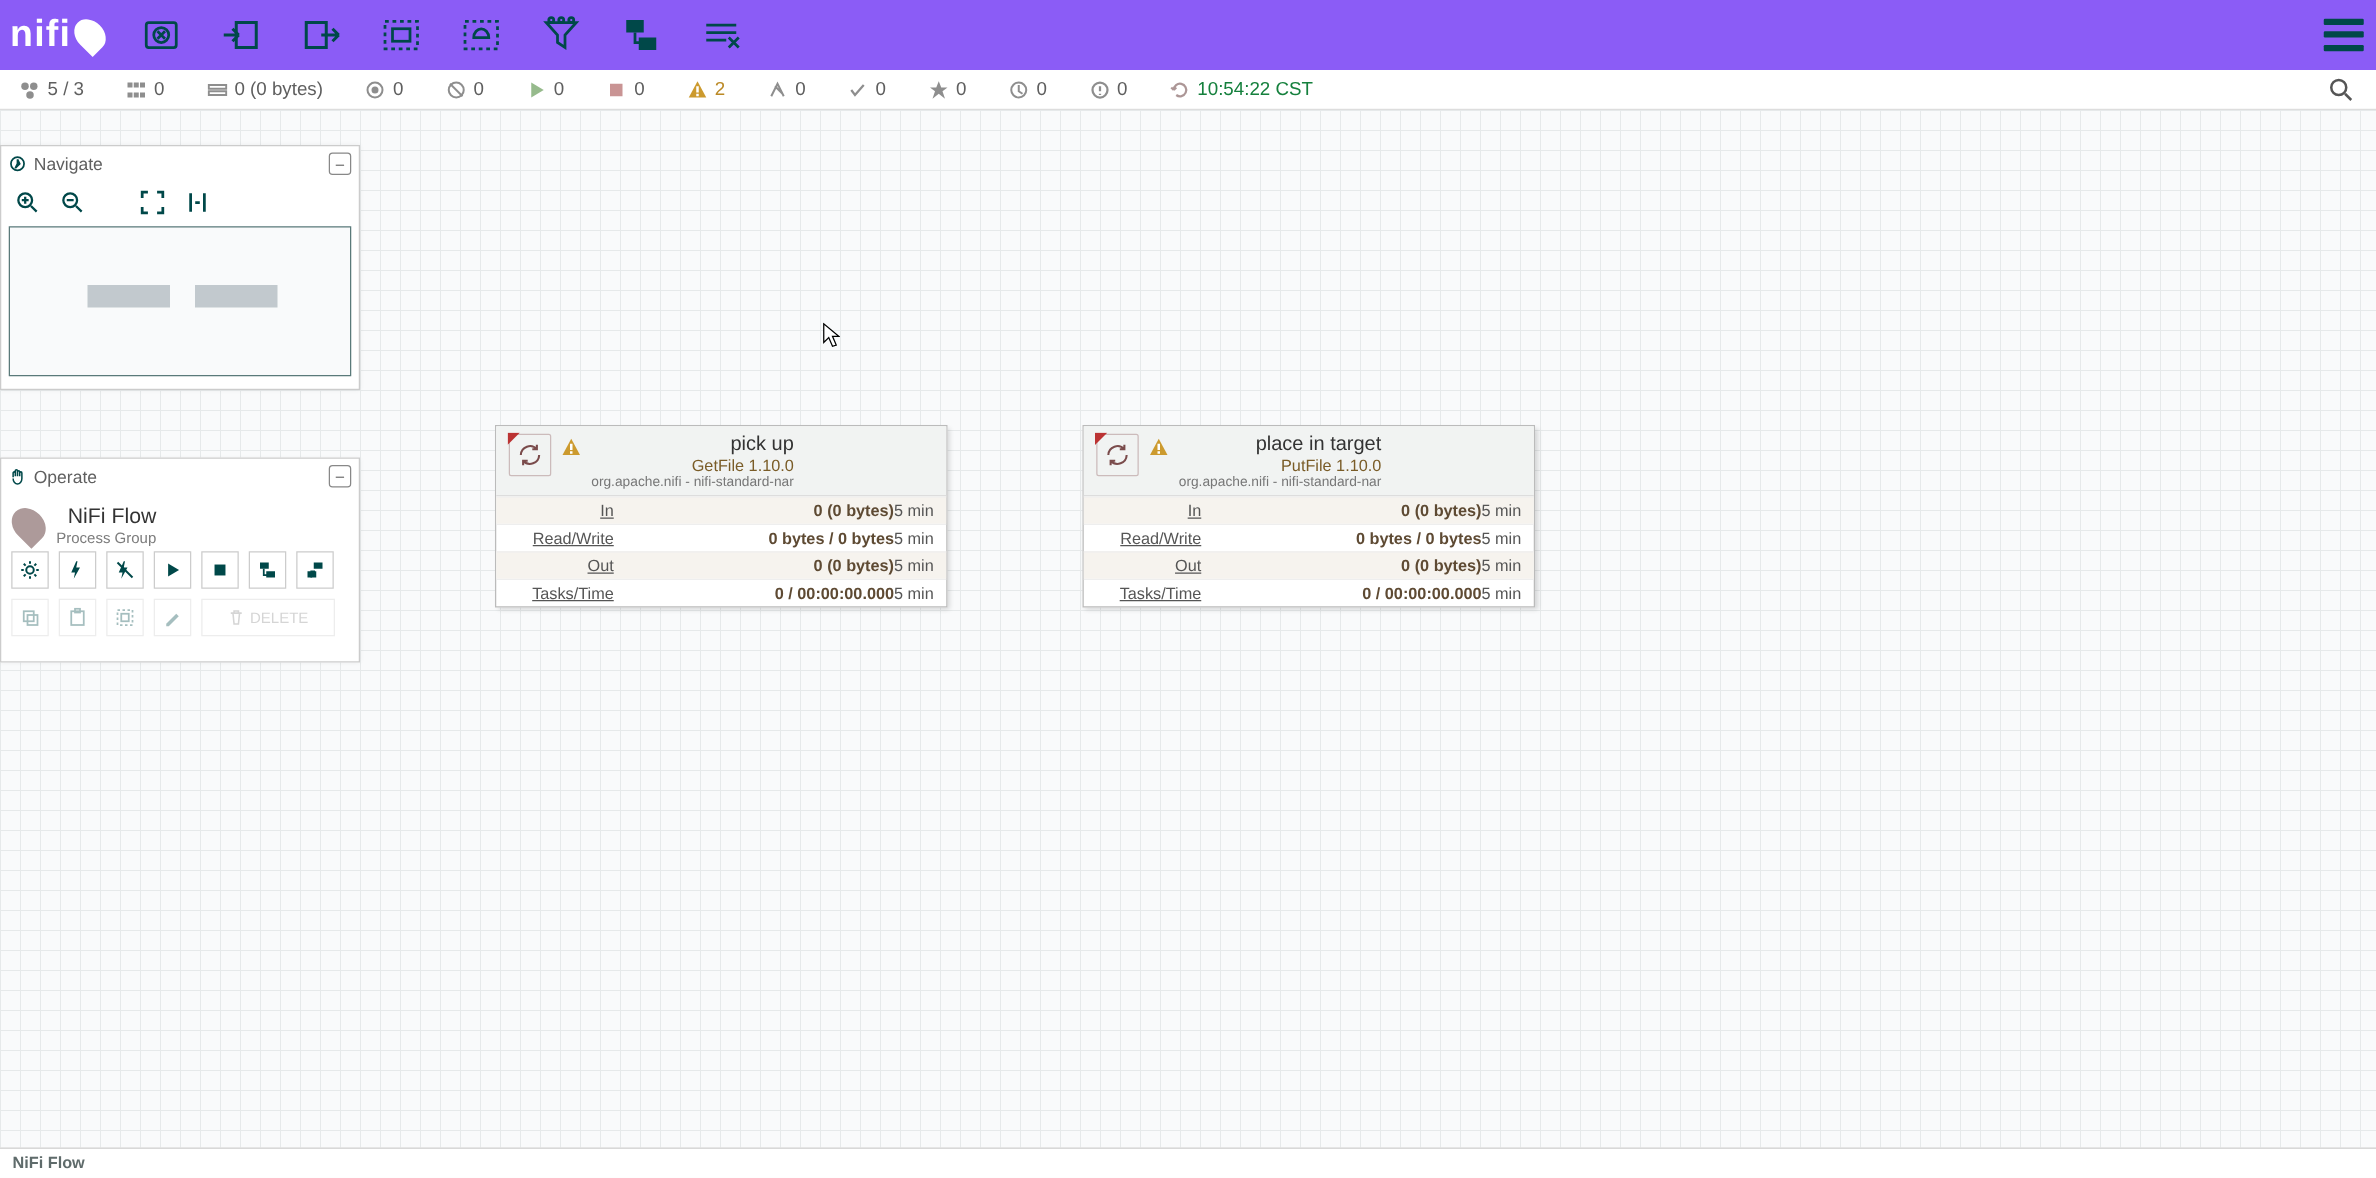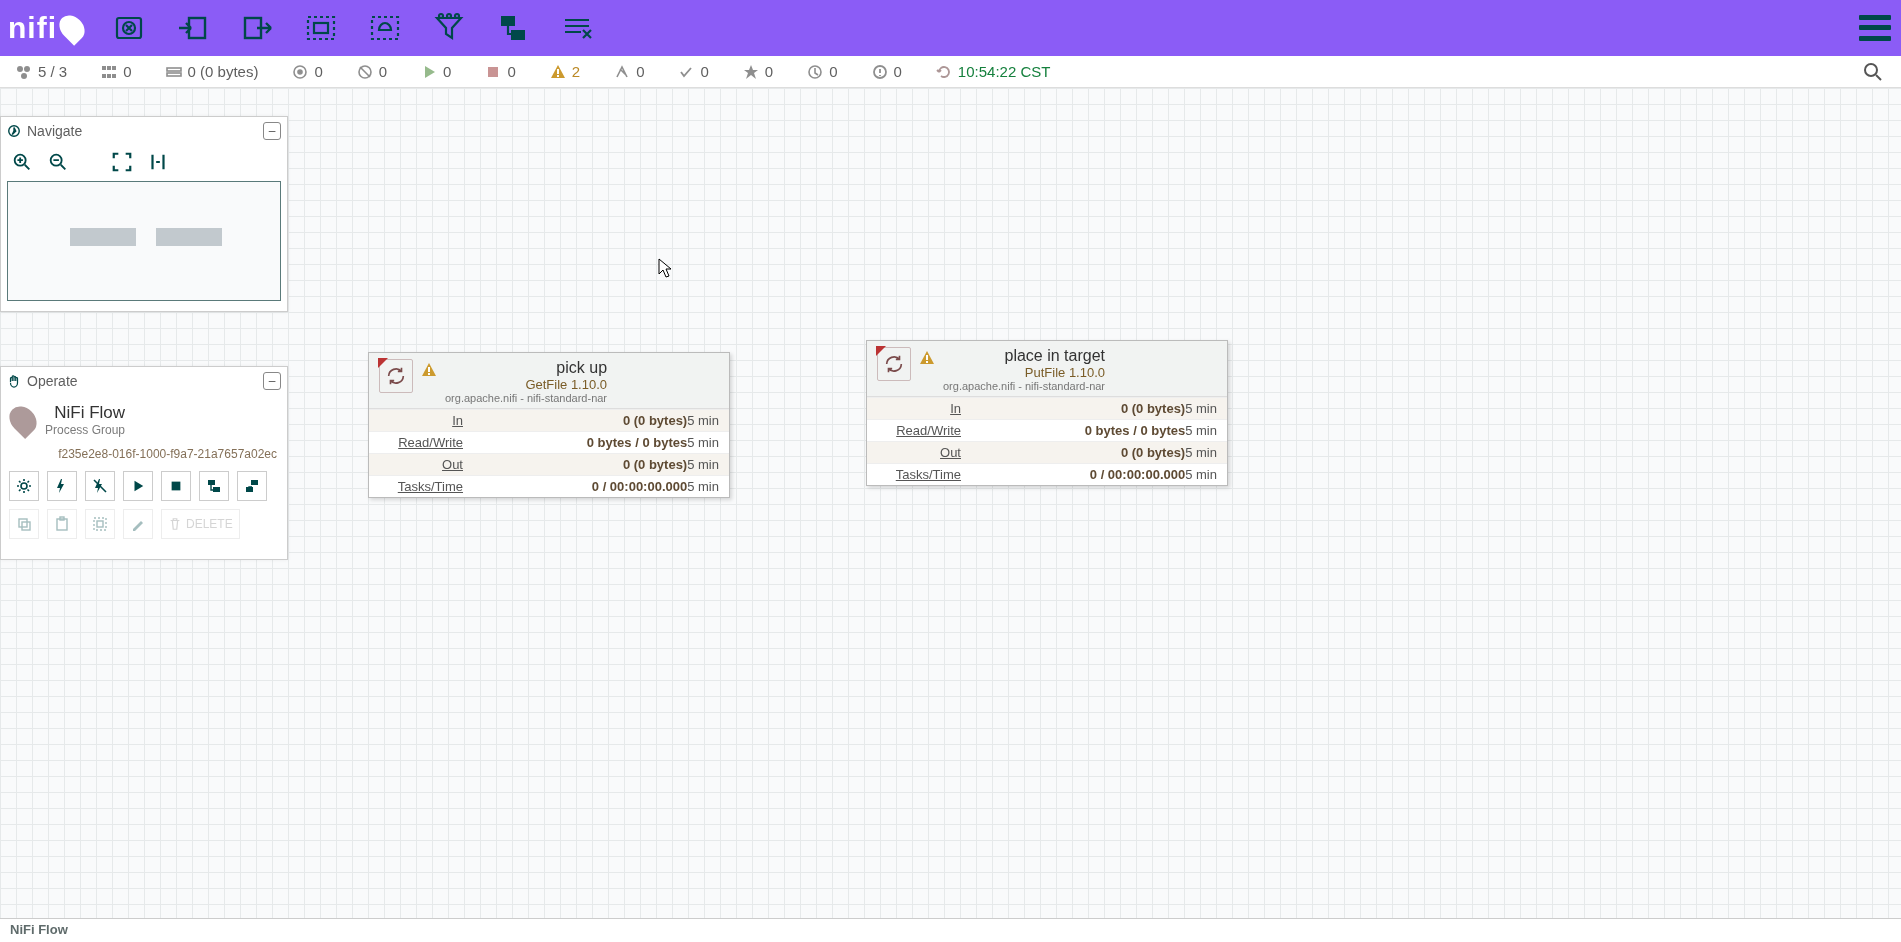--- a/index.html
+++ b/index.html
@@ -87,21 +87,21 @@
 .op-title .drop2 { width:24px; height:30px; background:#ad9a9a; border-radius:50% 50% 50% 0; transform:rotate(-45deg); }
 .op-title .name { font-size:17px; color:#333; }
 .op-title .sub  { font-size:12px; color:#7c7c7c; }
 .op-id { font-size:12px; color:#847058; padding:6px 2px 10px; }
 .op-btn-row { display:flex; gap:8px; margin-bottom:8px; }
 .op-btn {
   width:30px; height:30px; border:1px solid #ccc; background:#fff;
   display:flex; align-items:center; justify-content:center; color:#004849;
 }
 .op-btn.disabled { opacity:.35; }
-.op-btn.delete { width:auto; padding:0 6px; font-size:12px; color:#888; gap:4px;}
+.op-btn.delete { width:auto; padding:0 20px; font-size:12px; color:#888; gap:4px;}
 
 
 .processor {
   position:absolute; width:362px; border:1px solid #bbb; background:#fff;
   box-shadow: 2px 2px 4px rgba(0,0,0,.15);
   font-size:13px;
 }
 .proc-head {
   display:flex; align-items:flex-start; gap:8px; padding:6px 10px 4px;
   background:#f1f3f2; border-bottom:1px solid #ddd;
@@ -352,21 +352,20 @@
       <div class="collapse">–</div>
     </div>
     <div class="op-body">
       <div class="op-title">
         <span class="drop2"></span>
         <div>
           <div class="name">NiFi Flow</div>
           <div class="sub">Process Group</div>
         </div>
       </div>
-      <div class="op-id">f235e2e8-016f-1000-f9a7-21a7657a02ec</div>
       <div class="op-btn-row">
         <div class="op-btn">
             <svg width="16" height="16" viewBox="0 0 16 16" fill="none" stroke="currentColor" stroke-width="1.6">
               <circle cx="8" cy="8" r="3"></circle>
               <path d="M8 1v2M8 13v2M1 8h2M13 8h2M3 3l1.5 1.5M11.5 11.5L13 13M13 3l-1.5 1.5M4.5 11.5L3 13"></path>
             </svg>
           </div>
         <div class="op-btn">
             <svg width="16" height="16" viewBox="0 0 16 16" fill="currentColor">
               <path d="M7 1l-4 9h3l-1 5 5-9H7l1-5z"></path>
@@ -431,21 +430,21 @@
           <svg width="14" height="14" viewBox="0 0 16 16" fill="none" stroke="currentColor" stroke-width="1.4">
               <path d="M3 4h10M6 4V2h4v2M5 4l1 10h4l1-10"></path>
             </svg>
           <span>DELETE</span>
         </div>
       </div>
     </div>
   </div>
 
   <div id="processors-mount">
-      <div class="processor" style="left: 368px; top: 252px; margin-top: 12px;">
+      <div class="processor" style="left: 396px; top: 252px;">
     <div class="proc-head">
       <div class="proc-icon">
         <svg width="22" height="22" viewBox="0 0 24 24" fill="none" stroke="currentColor" stroke-width="1.8">
               <path d="M4 12a8 8 0 0 1 14-5M20 12a8 8 0 0 1-14 5M18 3v4h-4M6 21v-4h4"></path>
             </svg>
       </div>
       <div class="proc-warn">
         <svg width="16" height="16" viewBox="0 0 16 16" fill="currentColor">
               <path d="M8 1l7 13H1z"></path>
               <rect x="7" y="5" width="2" height="5" fill="#fff"></rect>

